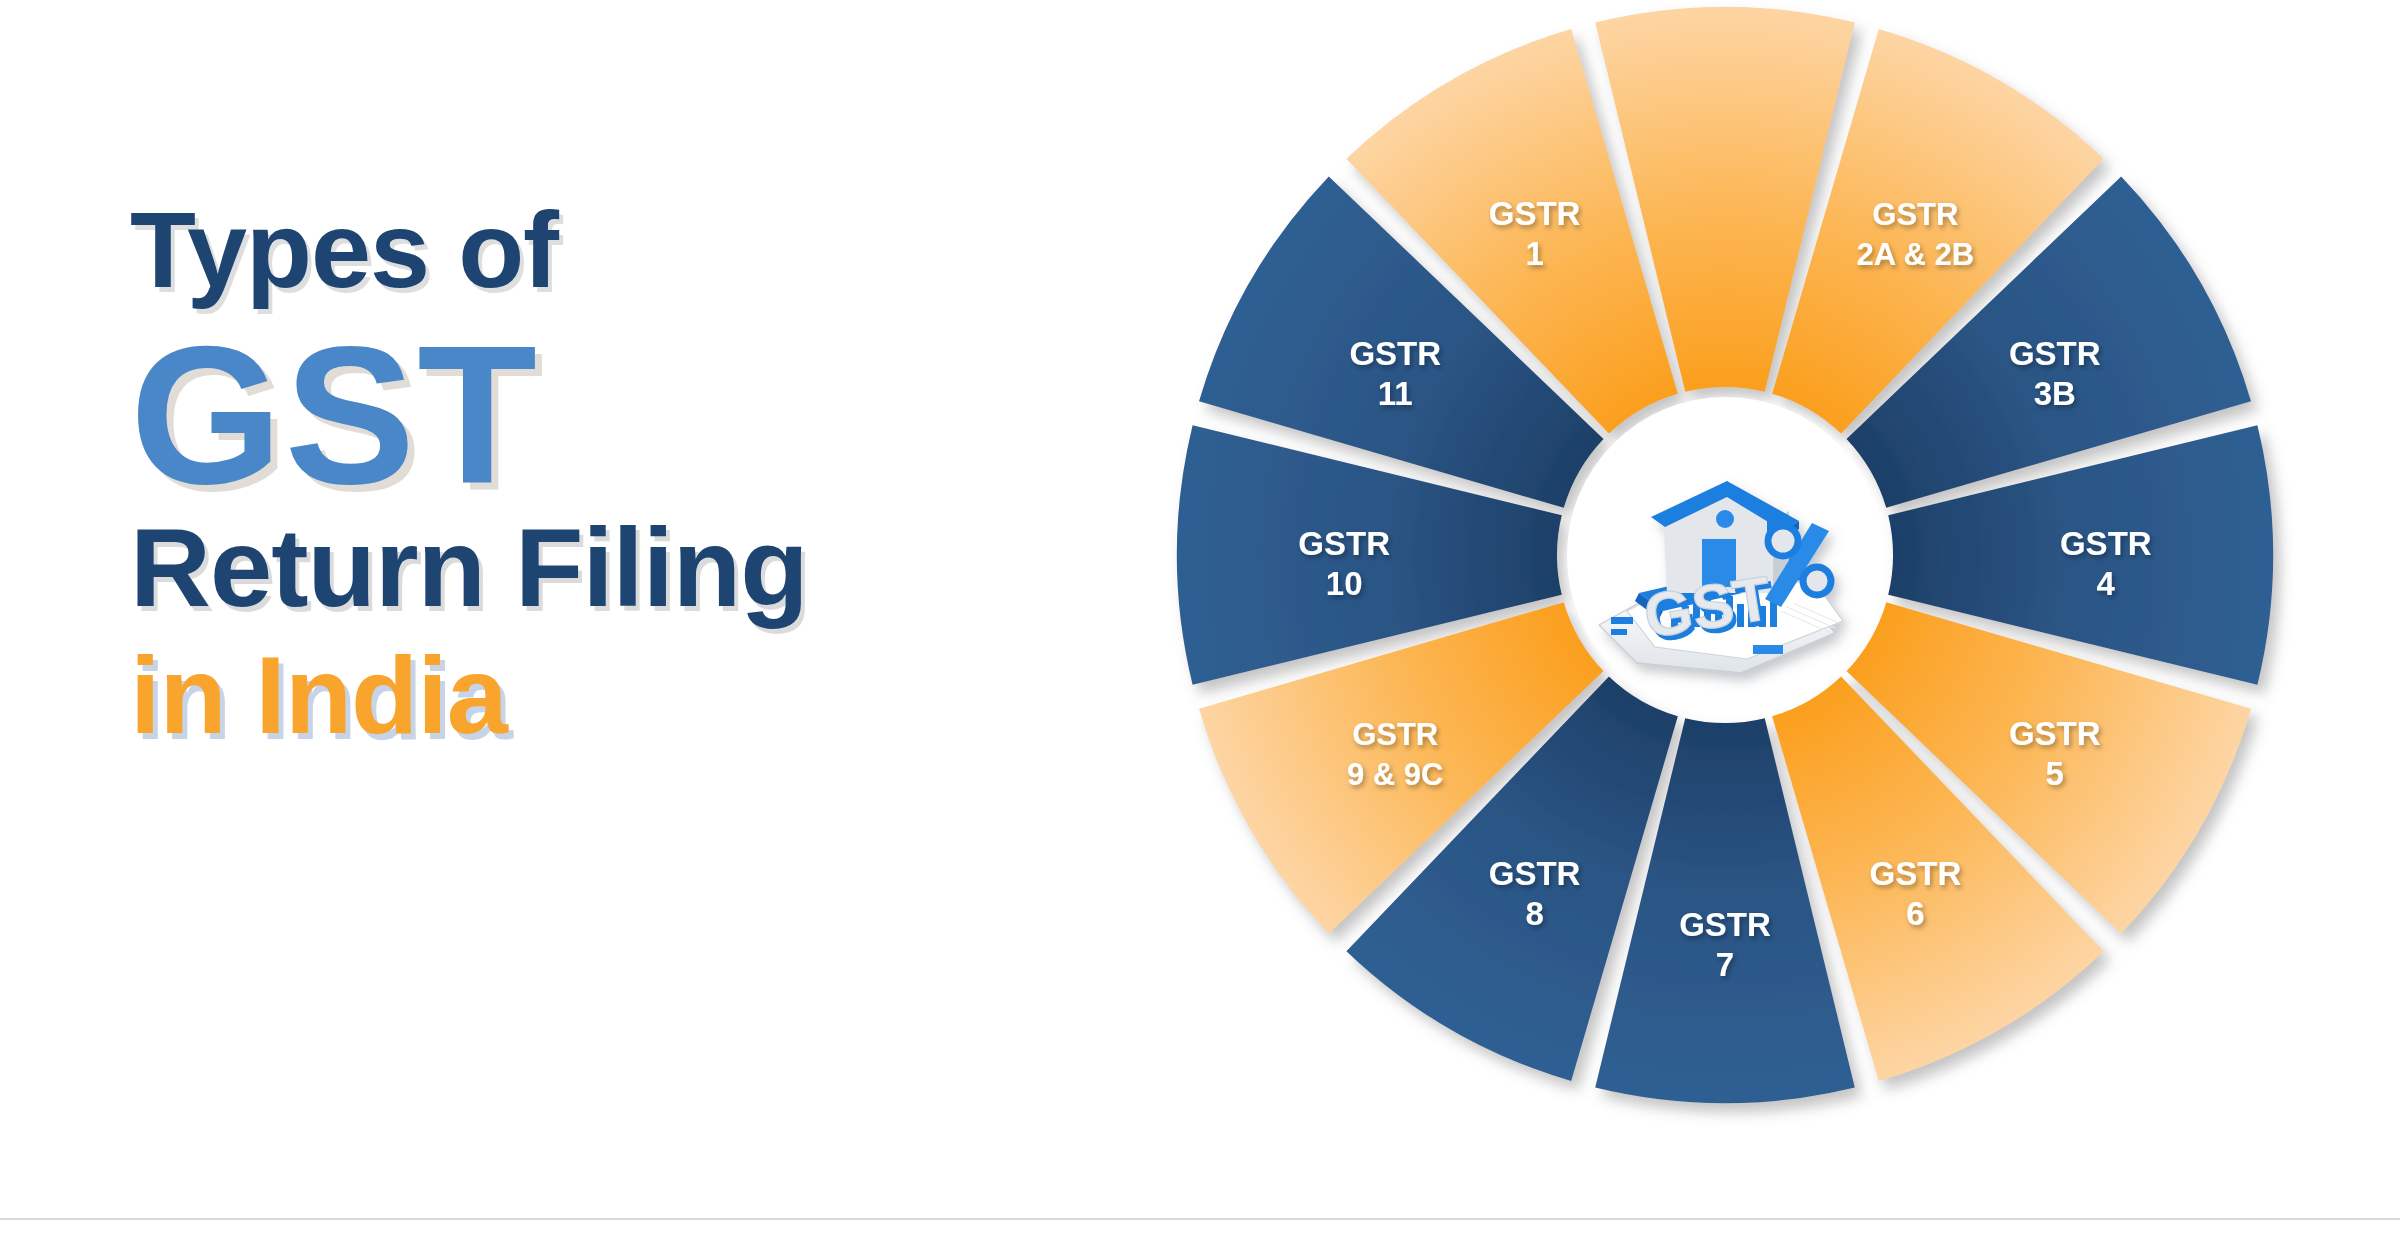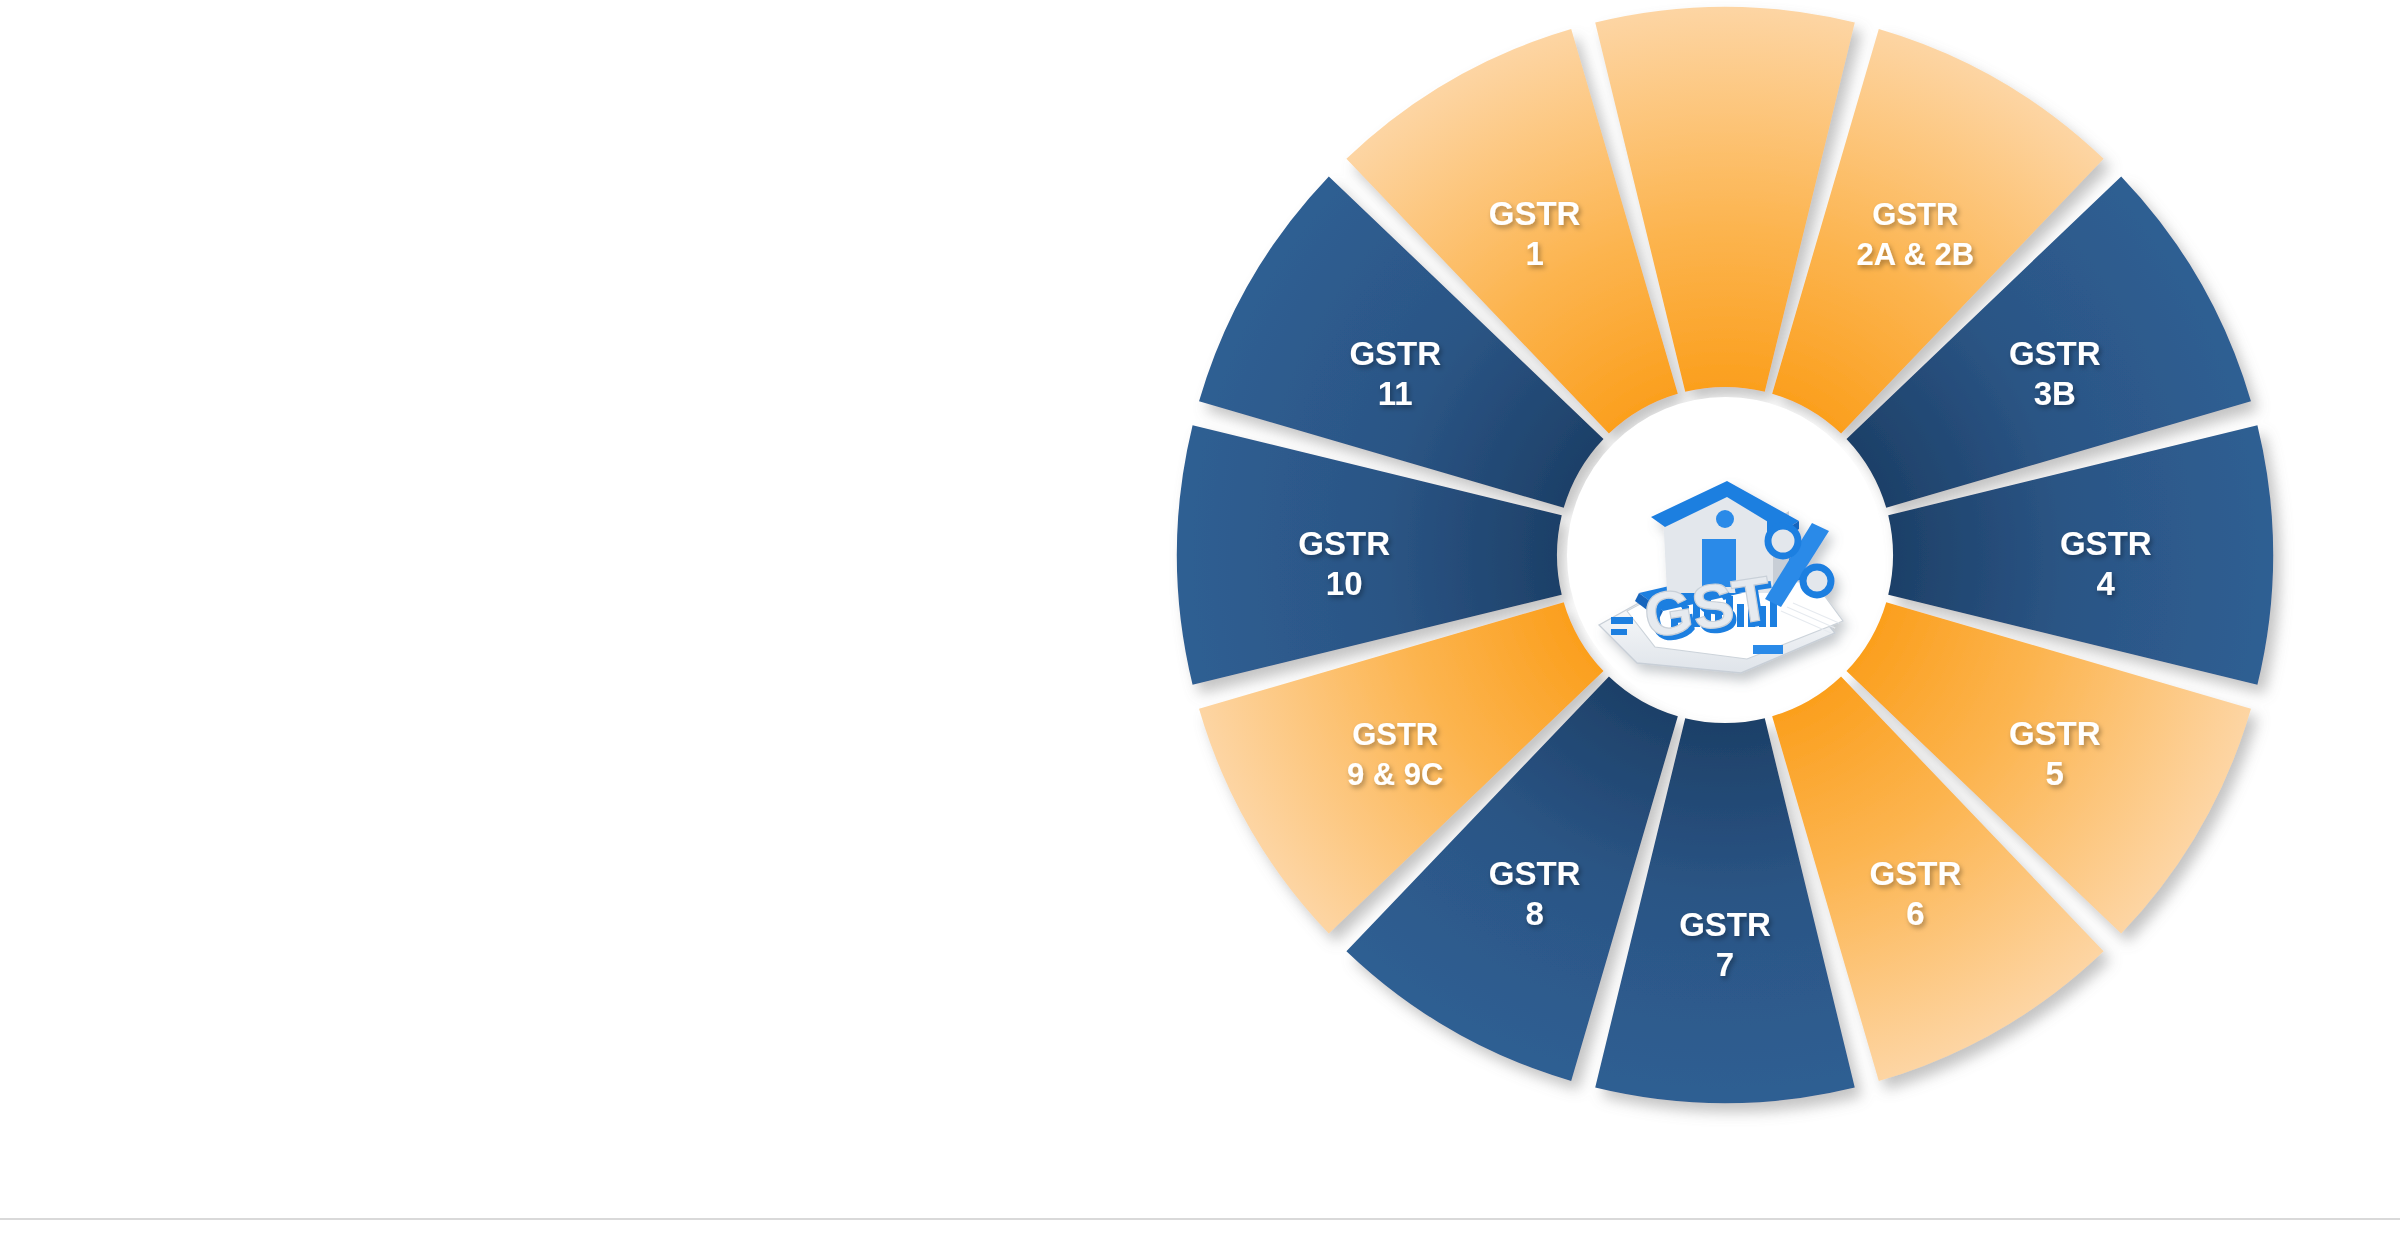--- a/index.html
+++ b/index.html
@@ -87,20 +87,26 @@
     left:0; bottom:38px;
     width:2400px;height:2px;
     background:#d9d9d9;
   }
 </style>
 </head>
 <body>
 
 <div id="canvas">
 
+  <div class="title-block">
+    <span class="t-line t-line1">Types of</span>
+    <span class="t-line t-line2">GST</span>
+    <span class="t-line t-line3">Return Filing</span>
+    <span class="t-line t-line4">in India</span>
+  </div>
 
   <div class="wheel-wrap">
     <svg viewBox="0 0 1130 1130" xmlns="http://www.w3.org/2000/svg">
       <defs>
         <radialGradient id="gBlue" cx="565" cy="565" r="555" gradientUnits="userSpaceOnUse">
           <stop offset="0.30" stop-color="#1d4068"></stop>
           <stop offset="0.62" stop-color="#2b5585"></stop>
           <stop offset="1" stop-color="#2f5f93"></stop>
         </radialGradient>
         <radialGradient id="gOrange" cx="565" cy="565" r="555" gradientUnits="userSpaceOnUse">

